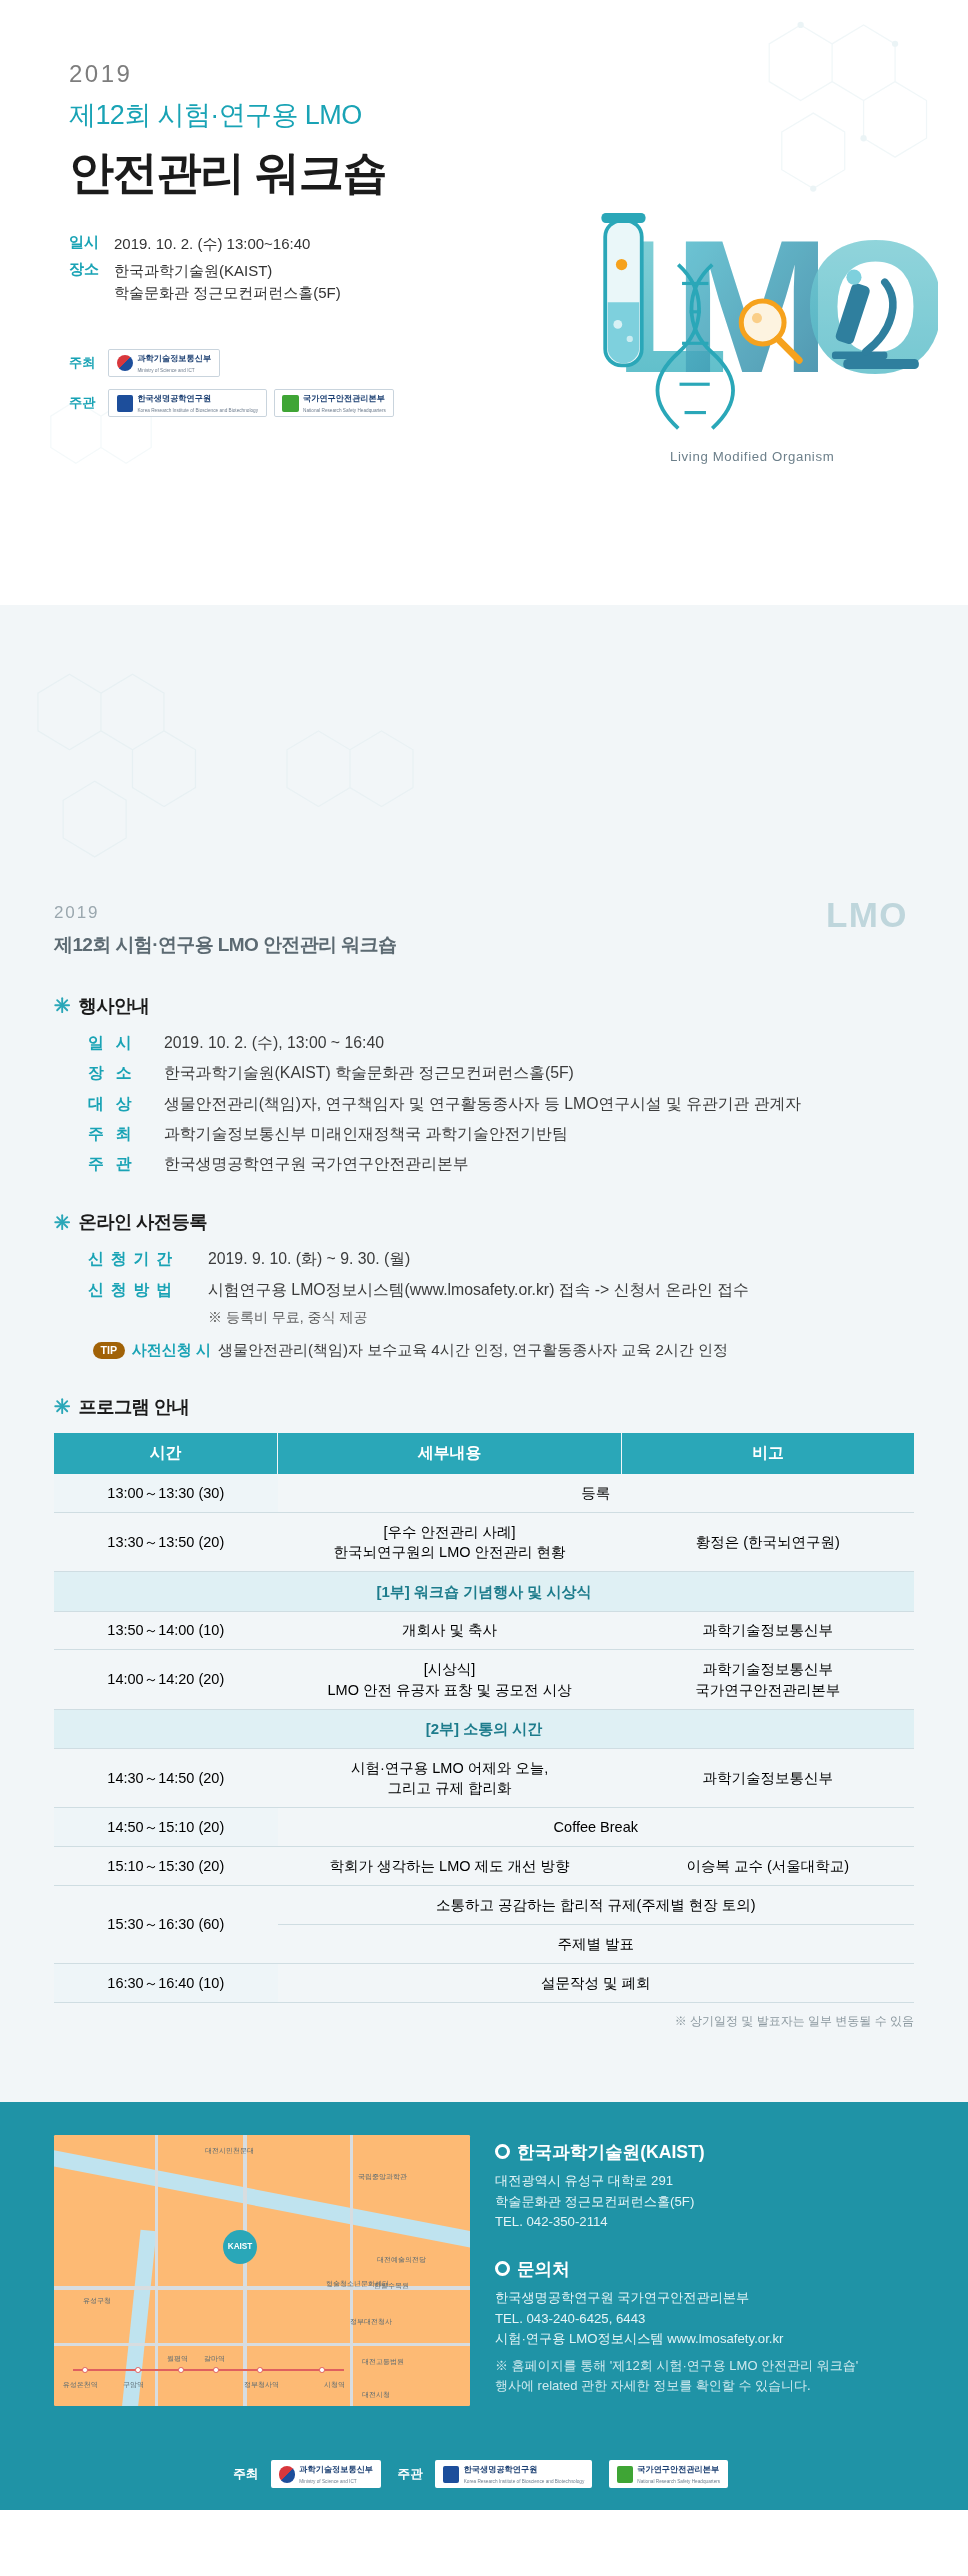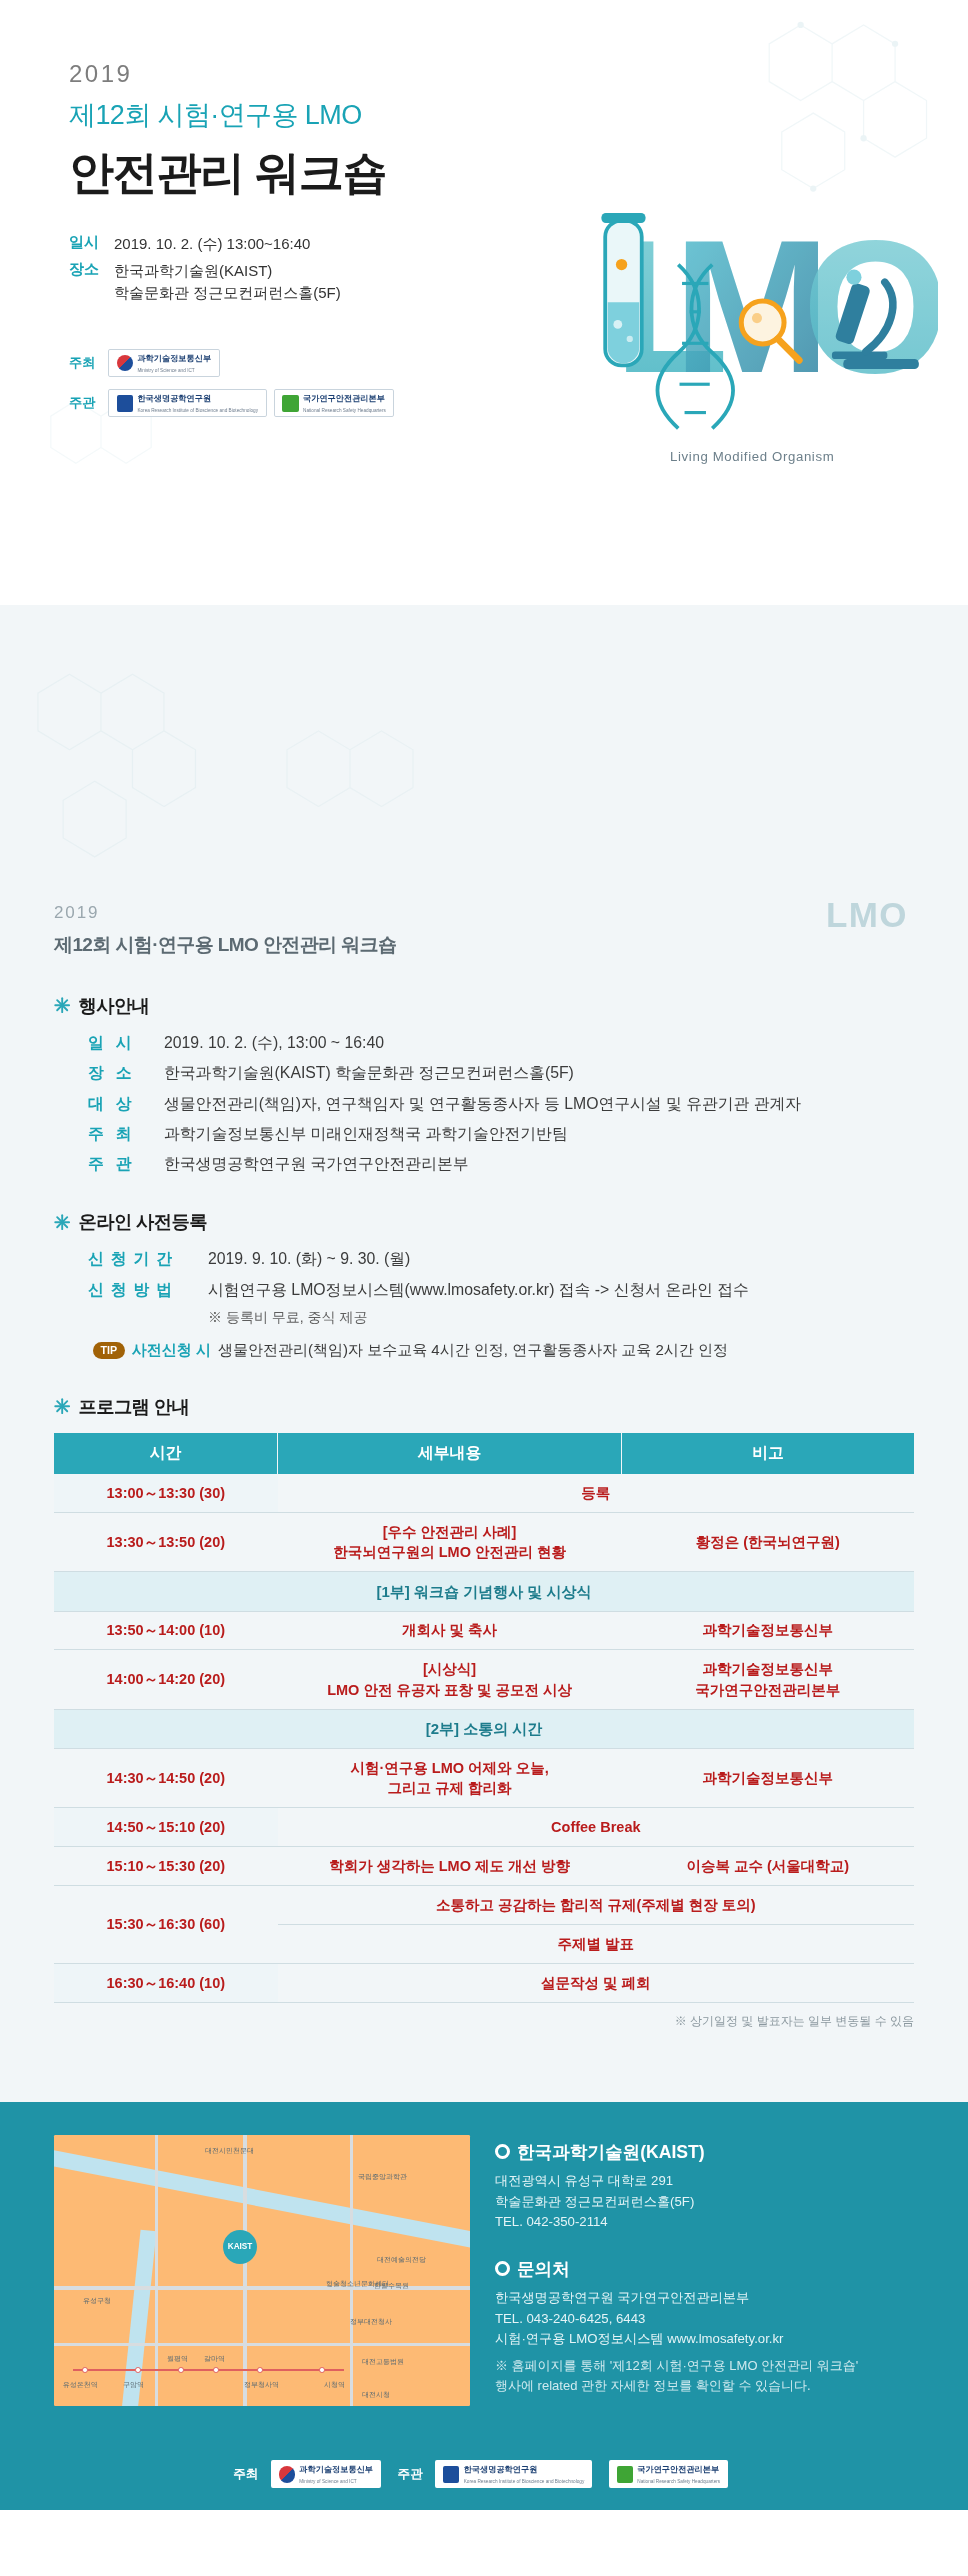--- a/index.html
+++ b/index.html
@@ -196,23 +196,22 @@
     font-size: 15.8px;
     font-weight: 700;
     padding: 10px 0;
     border-right: 1.3px solid #f2f6f8;
   }
   table.program thead th:last-child { border-right: none; }
   table.program td {
     border-bottom: 0.6px solid #cfdde2;
     padding: 8.8px 6.3px;
     text-align: center;
-    color: #b91c1c;
+    color: #000000;
     line-height: 1.4;
-    font-weight: bold;
   }
   table.program tr.sect td {
     background: #dff0f4;
     font-weight: 700;
     color: #1d7c8c;
     font-size: 15px;
   }
   td.time { width: 26%; color: #55646c; }
   td.detail { width: 40%; }
   td.note { width: 34%; }

